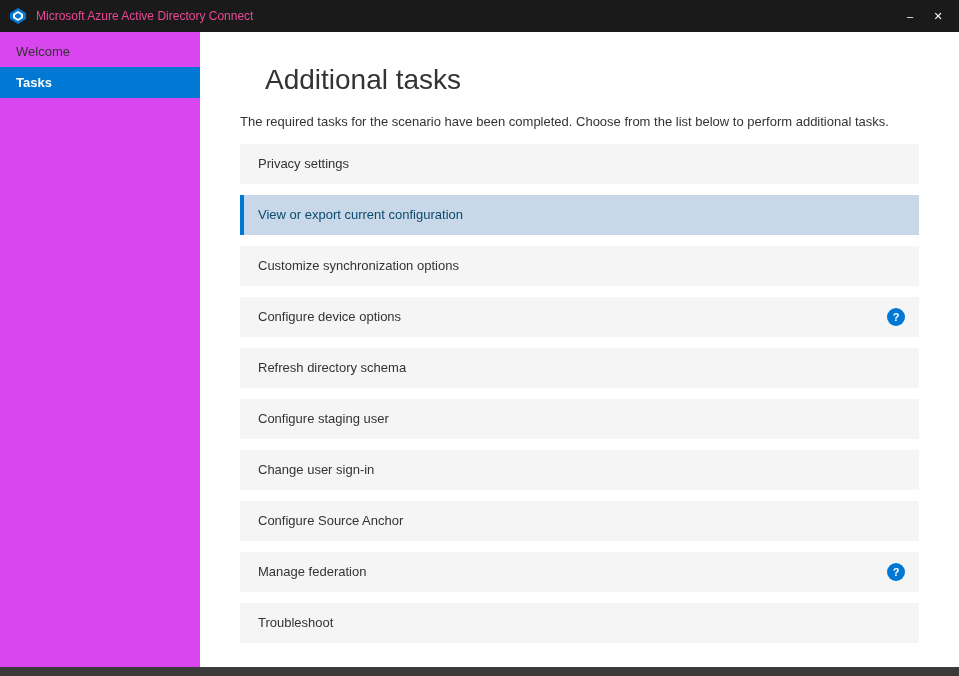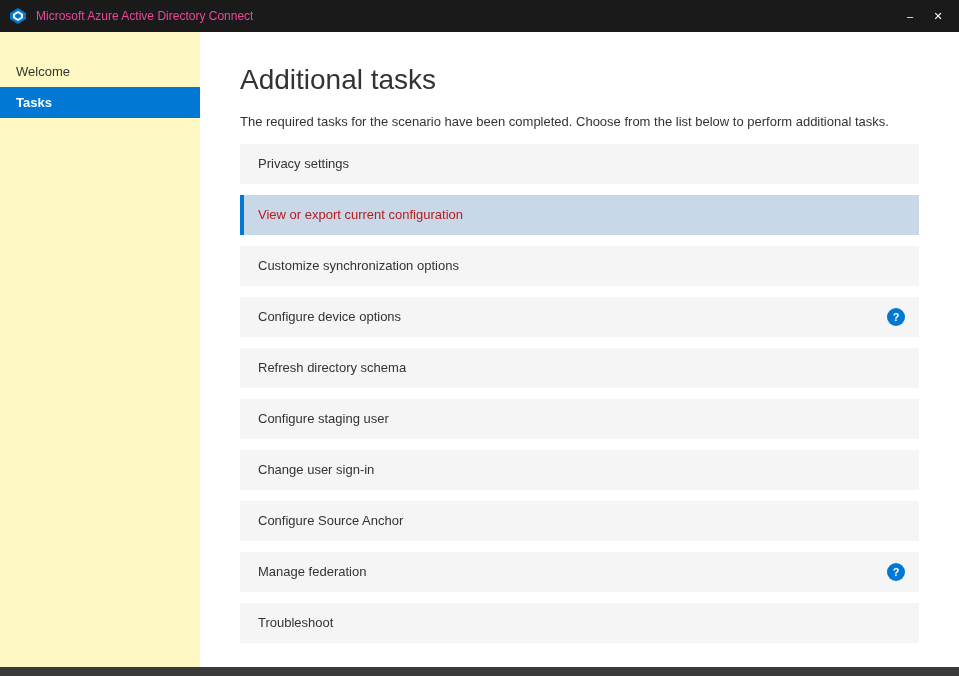--- a/index.html
+++ b/index.html
@@ -67,22 +67,22 @@
     
     .content-area {
       display: flex;
       flex: 1;
       overflow: hidden;
     }
 
     
     .sidebar {
       width: 200px;
-      background: #fef9c3;
-      padding: 24px 0;
+      background: #d946ef;
+      padding: 4px 0;
       flex-shrink: 0;
     }
 
     .sidebar-item {
       padding: 8px 16px;
       font-size: 13px;
       color: #333;
       cursor: pointer;
     }
 
@@ -100,20 +100,21 @@
       display: flex;
       flex-direction: column;
       overflow: hidden;
     }
 
     .page-title {
       font-size: 28px;
       font-weight: 300;
       color: #333;
       margin-bottom: 16px;
+      margin-left: 25px;
     }
 
     .page-description {
       font-size: 13px;
       color: #333;
       margin-bottom: 12px;
       line-height: 1.5;
       max-width: 680px;
     }
 
@@ -141,21 +142,21 @@
       border-left: 4px solid #0078d4;
     }
 
     .task-item-label {
       font-size: 13px;
       color: #333;
       flex: 1;
     }
 
     .task-item.selected .task-item-label {
-      color: #b91c1c;
+      color: #0c4a6e;
     }
 
     .help-icon {
       display: inline-flex;
       align-items: center;
       justify-content: center;
       width: 18px;
       height: 18px;
       background: #0078d4;
       border-radius: 50%;

